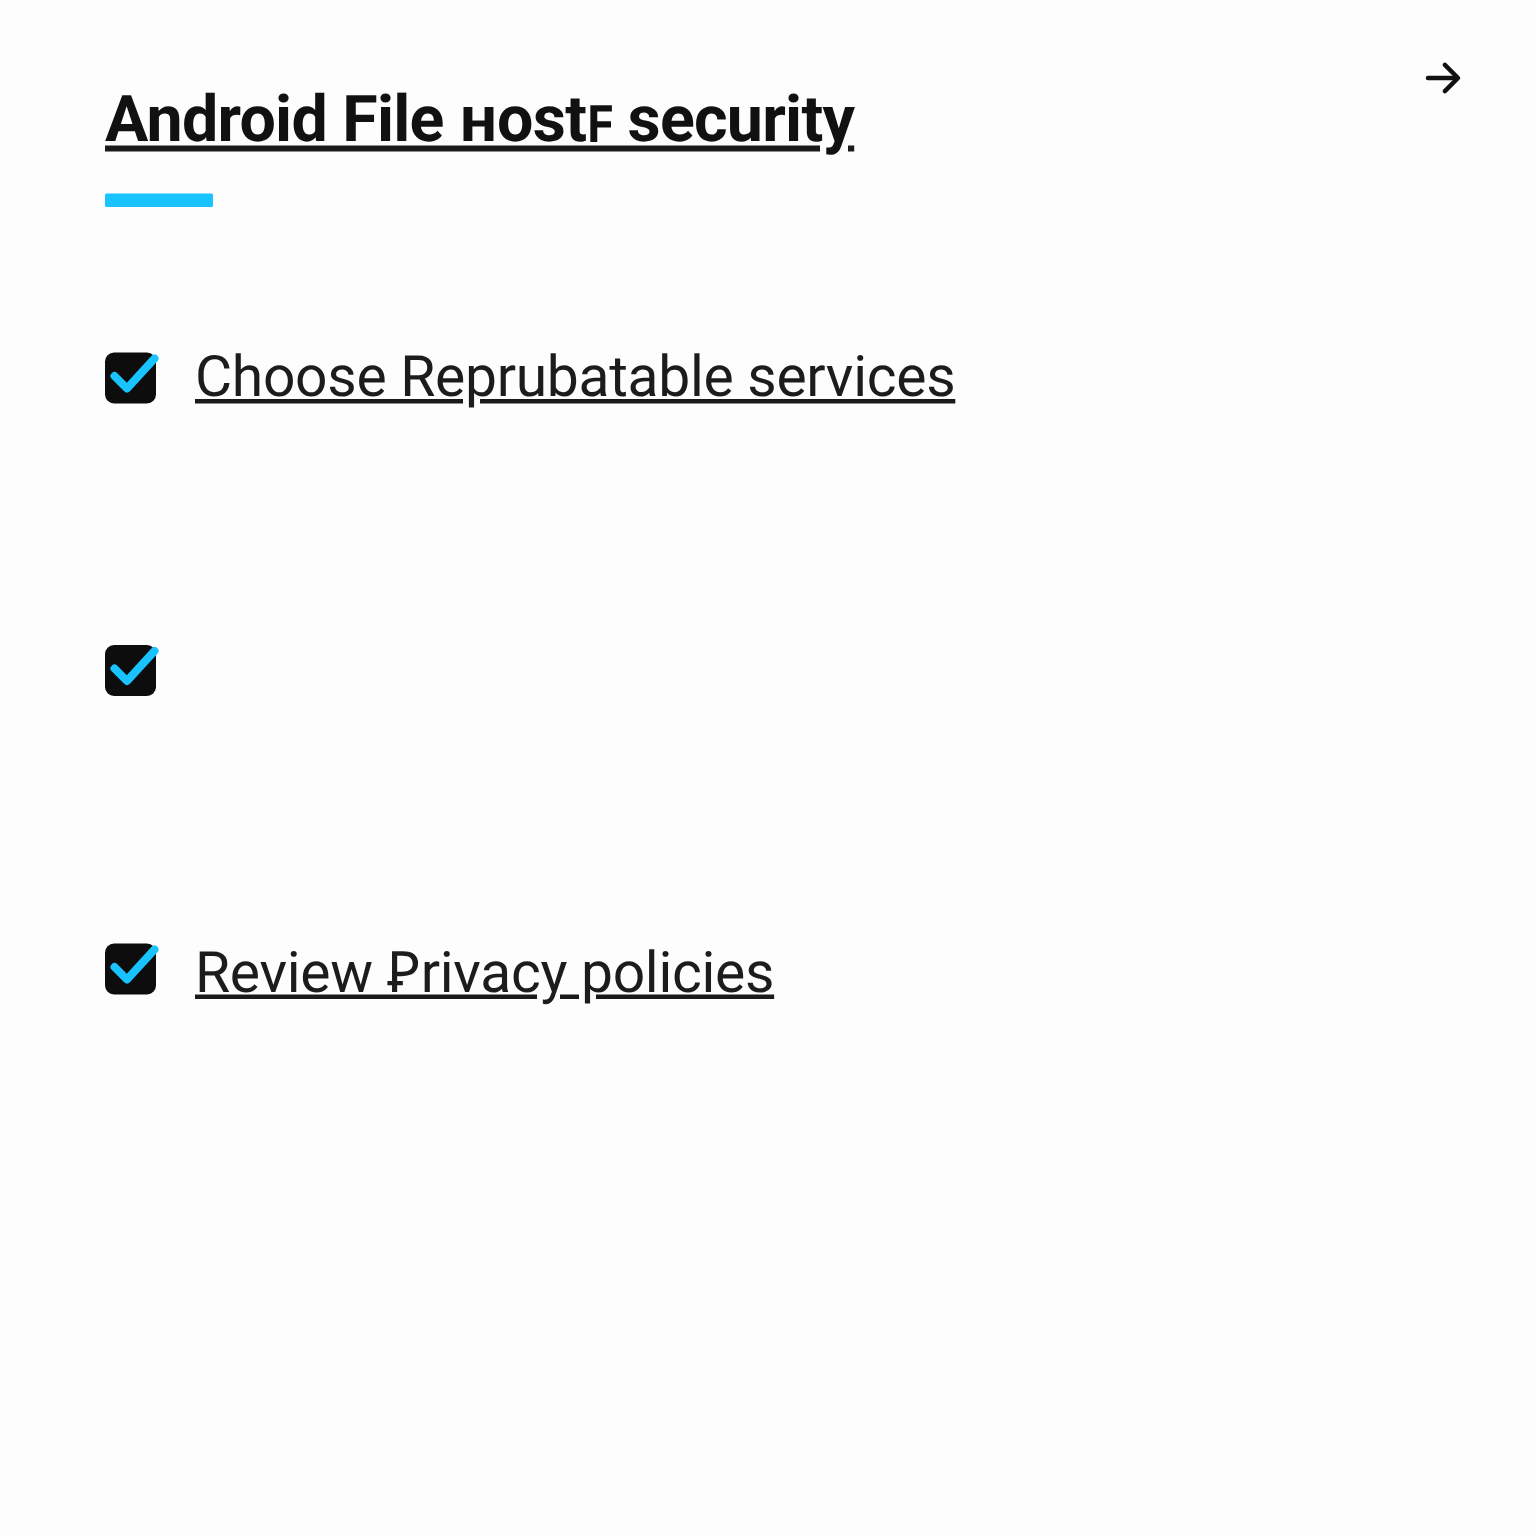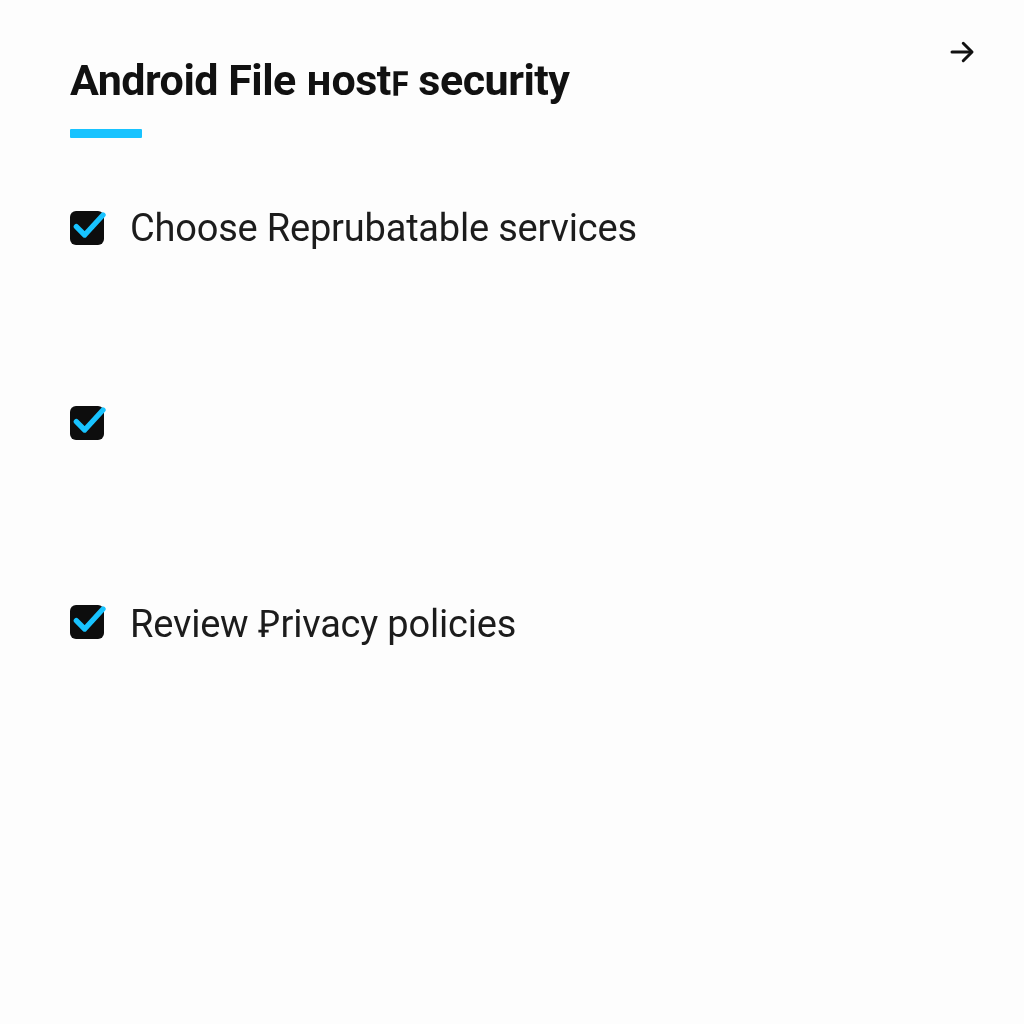--- a/index.html
+++ b/index.html
@@ -9,20 +9,21 @@
     background: #fdfdfd;
     font-family: -apple-system, BlinkMacSystemFont, "Segoe UI", Roboto, Helvetica, Arial, sans-serif;
     color: #1a1a1a;
     overflow: hidden;
   }
   .page {
     position: relative;
     width: 1024px;
     height: 784px;
     padding: 56px 70px 40px 70px;
+    text-decoration: underline;
   }
   .arrow-right {
     position: absolute;
     top: 36px;
     right: 44px;
     width: 36px;
     height: 36px;
     display: flex;
     align-items: center;
     justify-content: center;
@@ -37,21 +38,21 @@
     line-height: 1.15;
   }
   .underline {
     margin-top: 24px;
     width: 72px;
     height: 9px;
     background: #18c3ff;
     border-radius: 1px;
   }
   .list {
-    margin-top: 68px;
+    margin-top: 92px;
     display: flex;
     flex-direction: column;
     gap: 156px;
   }
   .list .item:nth-child(4) { margin-top: -30px; gap: 47px; }
   .item {
     display: flex;
     align-items: center;
     gap: 26px;
   }

